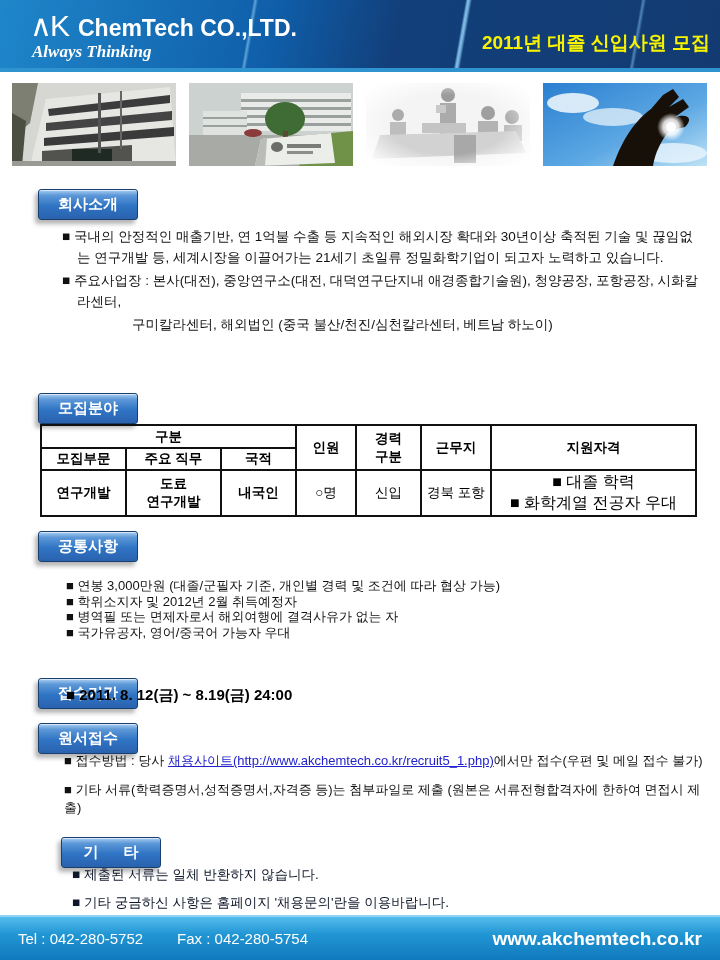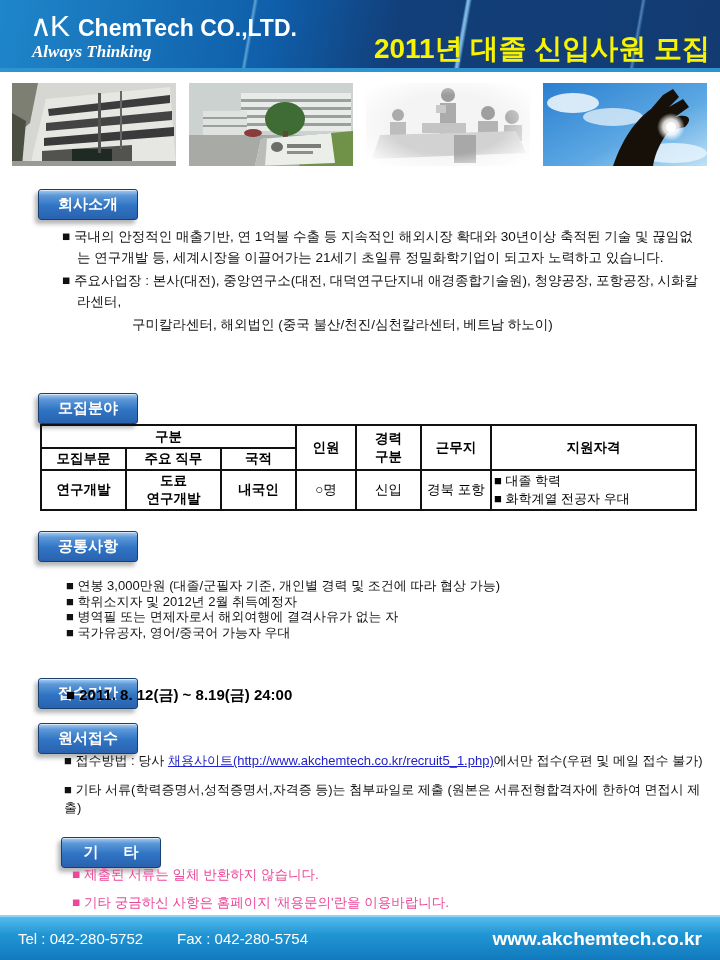--- a/index.html
+++ b/index.html
@@ -21,21 +21,21 @@
   }
   .logo-row { position:absolute; left:30px; top:8px; display:flex; align-items:baseline; gap:10px; color:#fff; }
   .logo-mark { font-size:30px; font-weight:300; letter-spacing:-2px; }
   .logo-text { font-size:23px; font-weight:bold; letter-spacing:0; }
   .tagline {
     position:absolute; left:32px; top:42px; color:#fff;
     font-family:"Liberation Serif", serif; font-style:italic; font-weight:bold; font-size:17px;
   }
   .head-title {
     position:absolute; right:10px; top:30px; color:#f8f400;
-    font-size:28px; font-weight:bold; letter-spacing:0;
+    font-size:19px; font-weight:bold; letter-spacing:0;
   }
 
   
   .photos { position:absolute; top:83px; left:12px; width:696px; height:83px; display:flex; gap:13px; }
   .photo { width:164px; height:83px; overflow:hidden; background:#ddd; }
   .photo svg { display:block; }
 
   
   .section-btn {
     position:absolute; left:38px; width:100px; height:31px;
@@ -54,35 +54,35 @@
 
   table.recruit {
     position:absolute; left:40px; top:424px; width:655px;
     border-collapse:collapse; table-layout:fixed;
     font-size:13.5px; color:#000; text-align:center;
   }
   table.recruit th, table.recruit td { border:2px solid #111; padding:1px 2px; }
   table.recruit th { font-weight:bold; }
   .pre { white-space:pre-line; }
   .bold { font-weight:bold; }
-  td.qual { text-align:left; padding-left:5px; font-size:13px; }
+  td.qual { text-align:center; padding-left:5px; font-size:16px; }
   tr.h1 th { height:23px; }
   tr.h2 th { height:21px; }
   tr.data td { height:40px; }
 
   .common-content { position:absolute; left:66px; top:578px; width:620px; font-size:13px; line-height:15.5px; color:#111; }
   .common-content div { margin-bottom:0; }
 
   .period-content { position:absolute; left:66px; top:686px; font-size:15px; font-weight:bold; color:#000; }
 
   .apply-content { position:absolute; left:64px; top:752px; width:648px; font-size:13px; color:#111; }
   .apply-content .line { margin-bottom:11px; }
   .apply-link { color:#2222cc; text-decoration:underline; }
 
-  .etc-content { position:absolute; left:72px; top:866px; width:620px; font-size:13.5px; color:#ec4899; }
+  .etc-content { position:absolute; left:72px; top:866px; width:620px; font-size:13.5px; color:#0f172a; }
   .etc-content div { margin-bottom:10px; }
 
   
   .footer {
     position:absolute; left:0; bottom:0; width:720px; height:45px;
     background:linear-gradient(to bottom, #55bcec 0%, #2196d4 40%, #1179bd 100%);
     border-top:2px solid #8fd4f4;
     display:flex; align-items:center; justify-content:space-between;
     padding:0 18px; color:#fff;
   }

